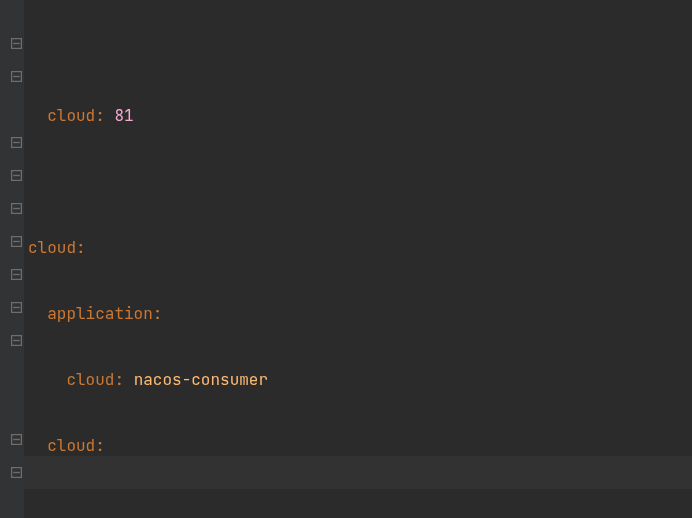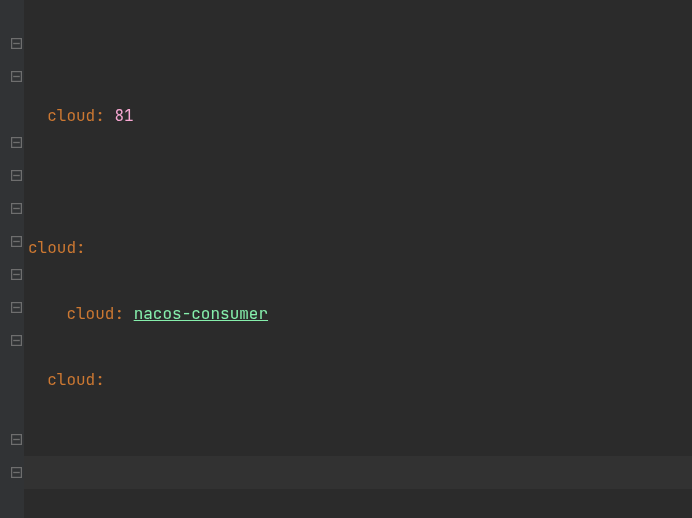--- a/index.html
+++ b/index.html
@@ -42,21 +42,21 @@
   .code {
     position: absolute;
     left: 24px;
     top: 0;
     padding-left: 4px;
     white-space: pre;
   }
   .line { height: 33px; }
   .key { color: #cc7832; }
   .colon { color: #cc7832; }
-  .str { color: #86efac; text-decoration: underline; }
+  .str { color: #fdba74; }
   .num { color: #f9a8d4; }
   .highlight-line {
     position: absolute;
     left: 24px;
     right: 0;
     height: 33px;
     background: #323232;
     z-index: 0;
   }
   .code .line { position: relative; z-index: 1; }
@@ -133,20 +133,21 @@
     </div>
 </div>
 
 <div class="highlight-line" style="top:456px"></div>
 
 <div class="code">
 <div class="line"></div>
 <div class="line">  <span class="key">cloud</span><span class="colon">:</span> <span class="num">81</span></div>
 <div class="line"></div>
 <div class="line"><span class="key">cloud</span><span class="colon">:</span></div>
+<div class="line">  <span class="key">application</span><span class="colon">:</span></div>
 <div class="line">    <span class="key">cloud</span><span class="colon">:</span> <span class="str">nacos-consumer</span></div>
 <div class="line">  <span class="key">cloud</span><span class="colon">:</span></div>
 
 
 
 
 
 
 
 </div>

